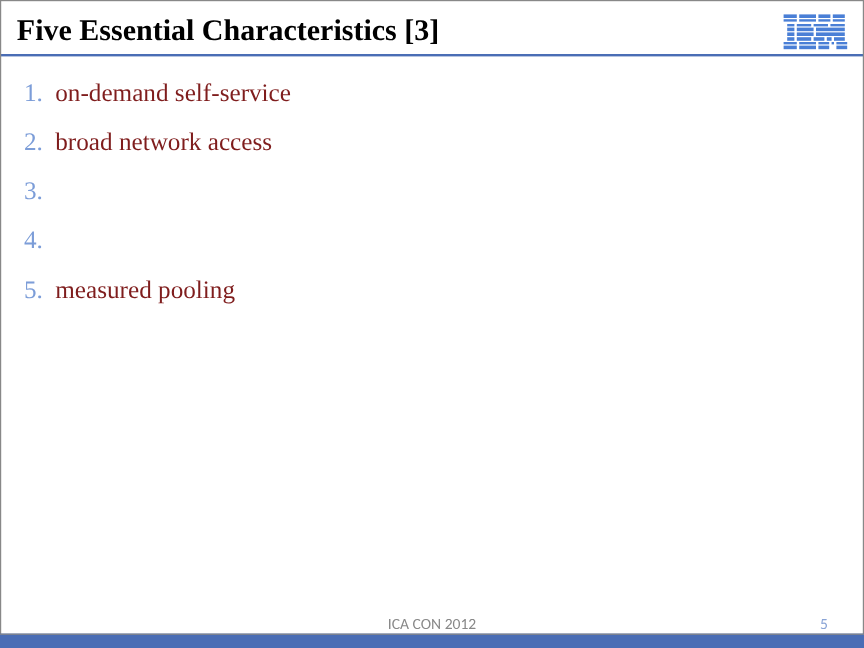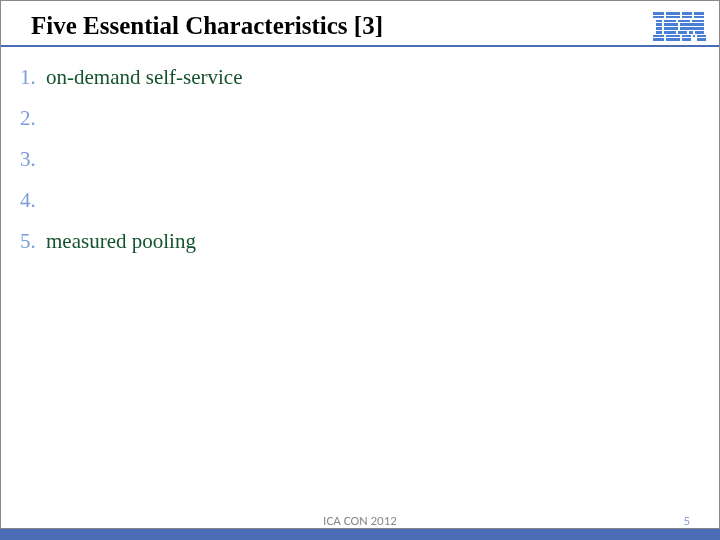--- a/index.html
+++ b/index.html
@@ -15,21 +15,20 @@
       display: flex;
       align-items: center;
       justify-content: space-between;
       padding: 10px 14px 4px 14px;
       border-bottom: 2px solid #4a6db5;
     }
     .title {
       font-size: 25px;
       font-weight: bold;
       color: #000;
-      margin-left: 17px;
     }
     .logo {
       display: flex;
       flex-direction: column;
       gap: 1.2px;
       padding-top: 2px;
     }
     .logo-row {
       display: flex;
       gap: 2px;
@@ -51,21 +50,21 @@
       display: flex;
       align-items: baseline;
       margin-bottom: 16px;
     }
     .list-num {
       color: #7c9dd8;
       font-size: 21px;
       min-width: 26px;
     }
     .list-text {
-      color: #14532d;
+      color: #7f1d1d;
     }
     .footer {
       position: absolute;
       bottom: 20px;
       left: 0;
       right: 0;
       display: flex;
       align-items: center;
       font-family: Calibri, Arial, sans-serif;
       font-size: 13px;
@@ -158,20 +157,21 @@
 </div>
 
 <div class="main">
   <ol class="list">
     <li class="list-item">
       <span class="list-num">1.</span>
       <span class="list-text">on-demand self-service</span>
     </li>
     <li class="list-item">
       <span class="list-num">2.</span>
+      <span class="list-text">broad network access</span>
     </li>
     <li class="list-item">
       <span class="list-num">3.</span>
     </li>
     <li class="list-item">
       <span class="list-num">4.</span>
     </li>
     <li class="list-item">
       <span class="list-num">5.</span>
       <span class="list-text">measured pooling</span>

